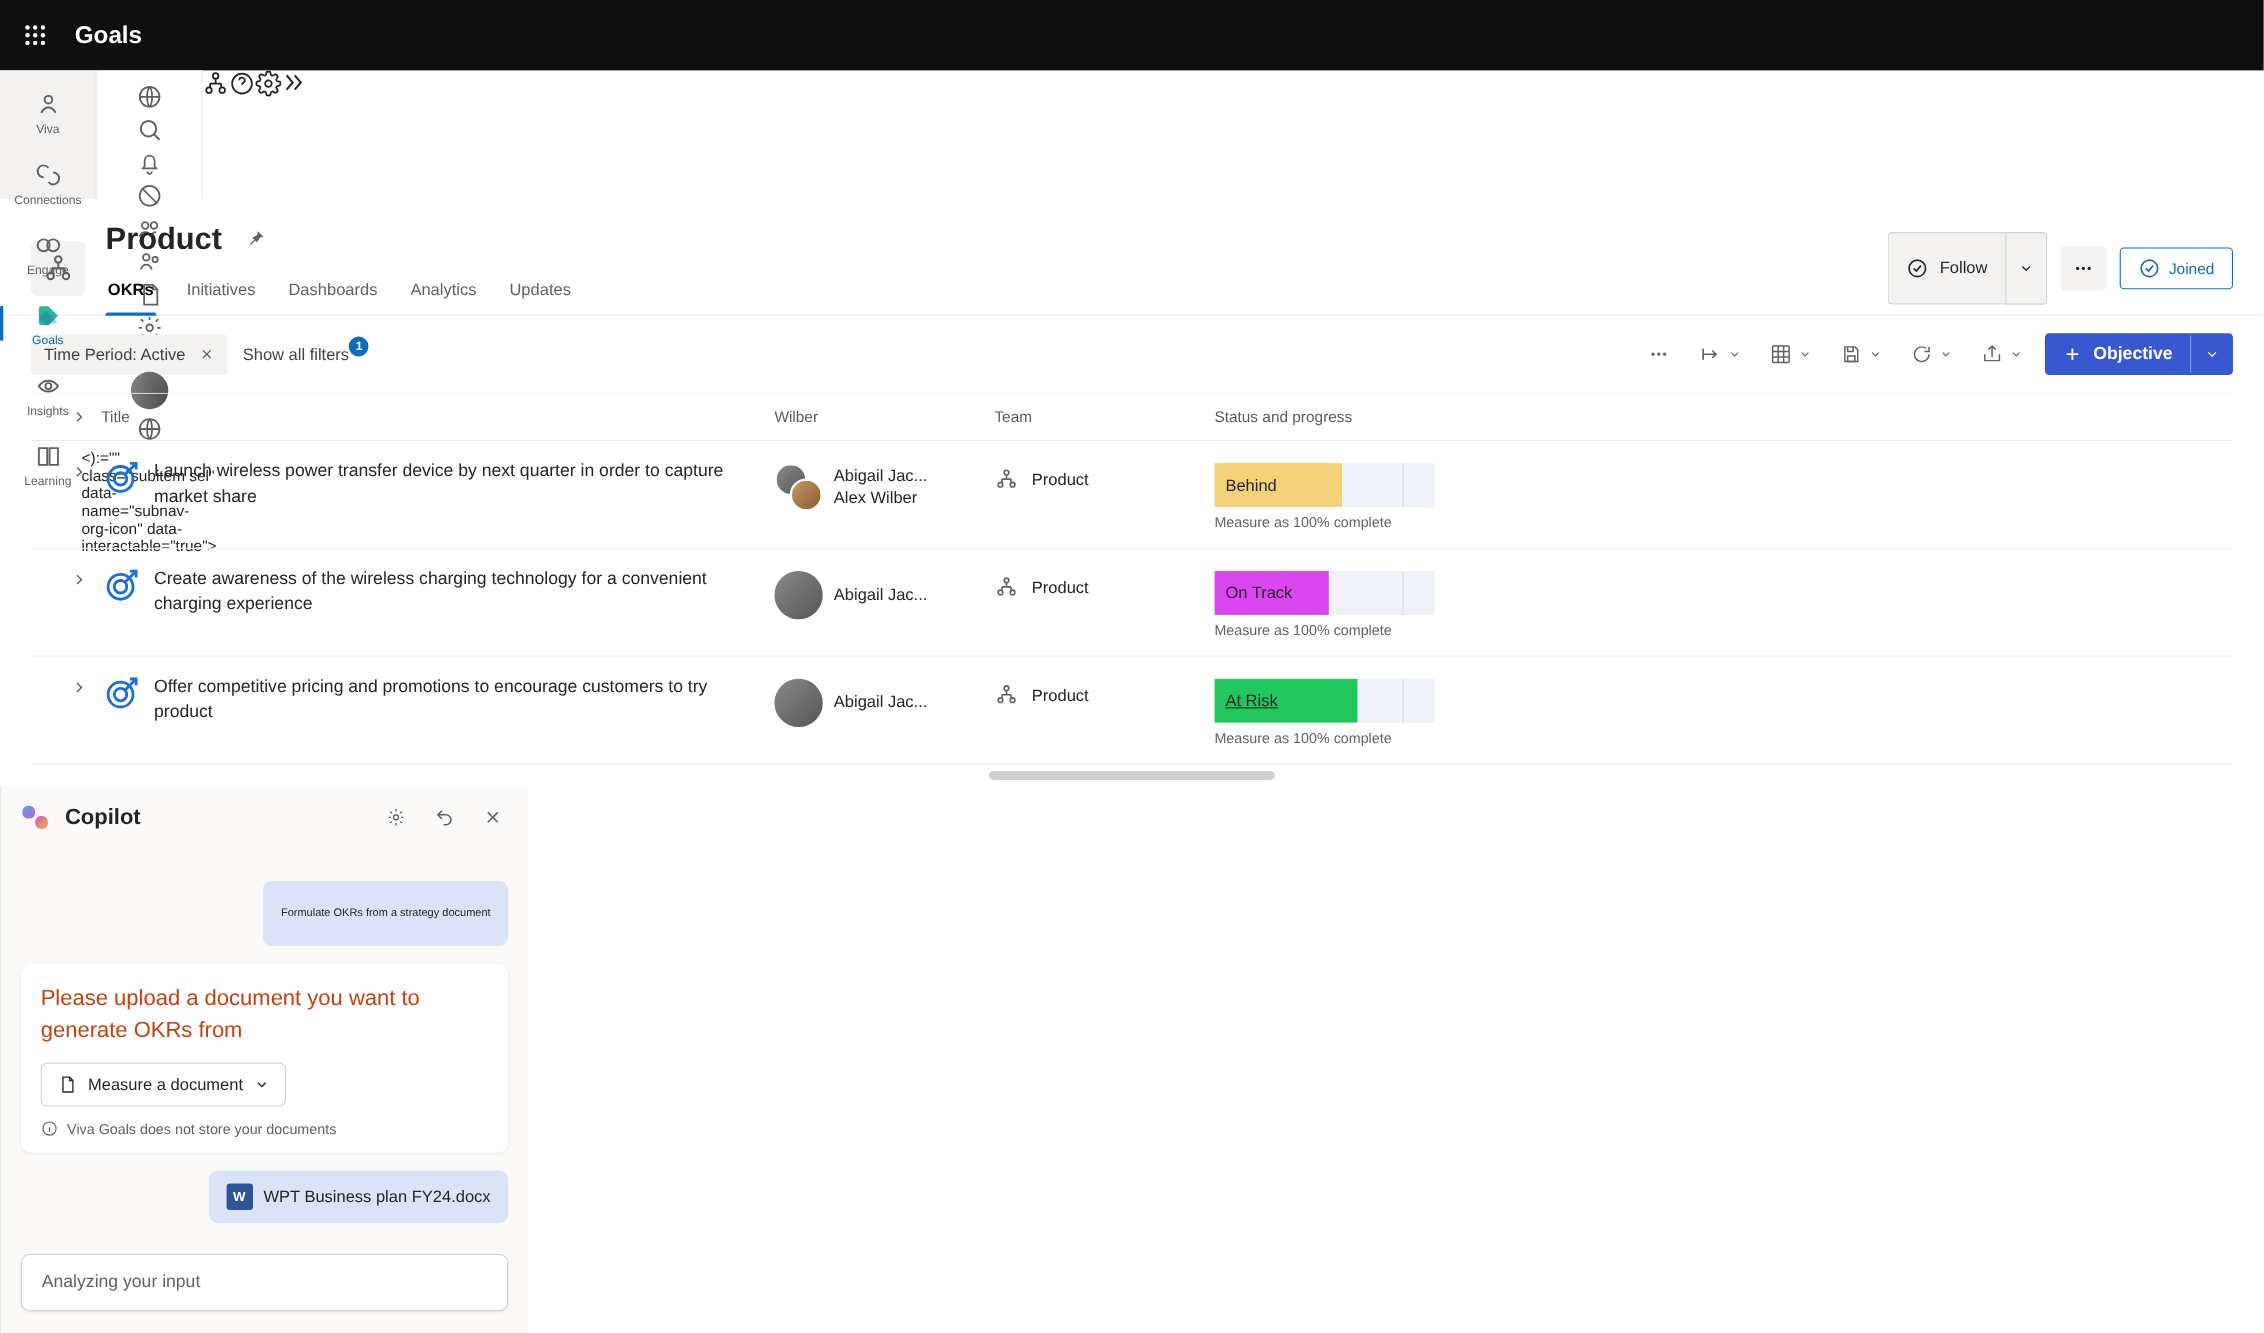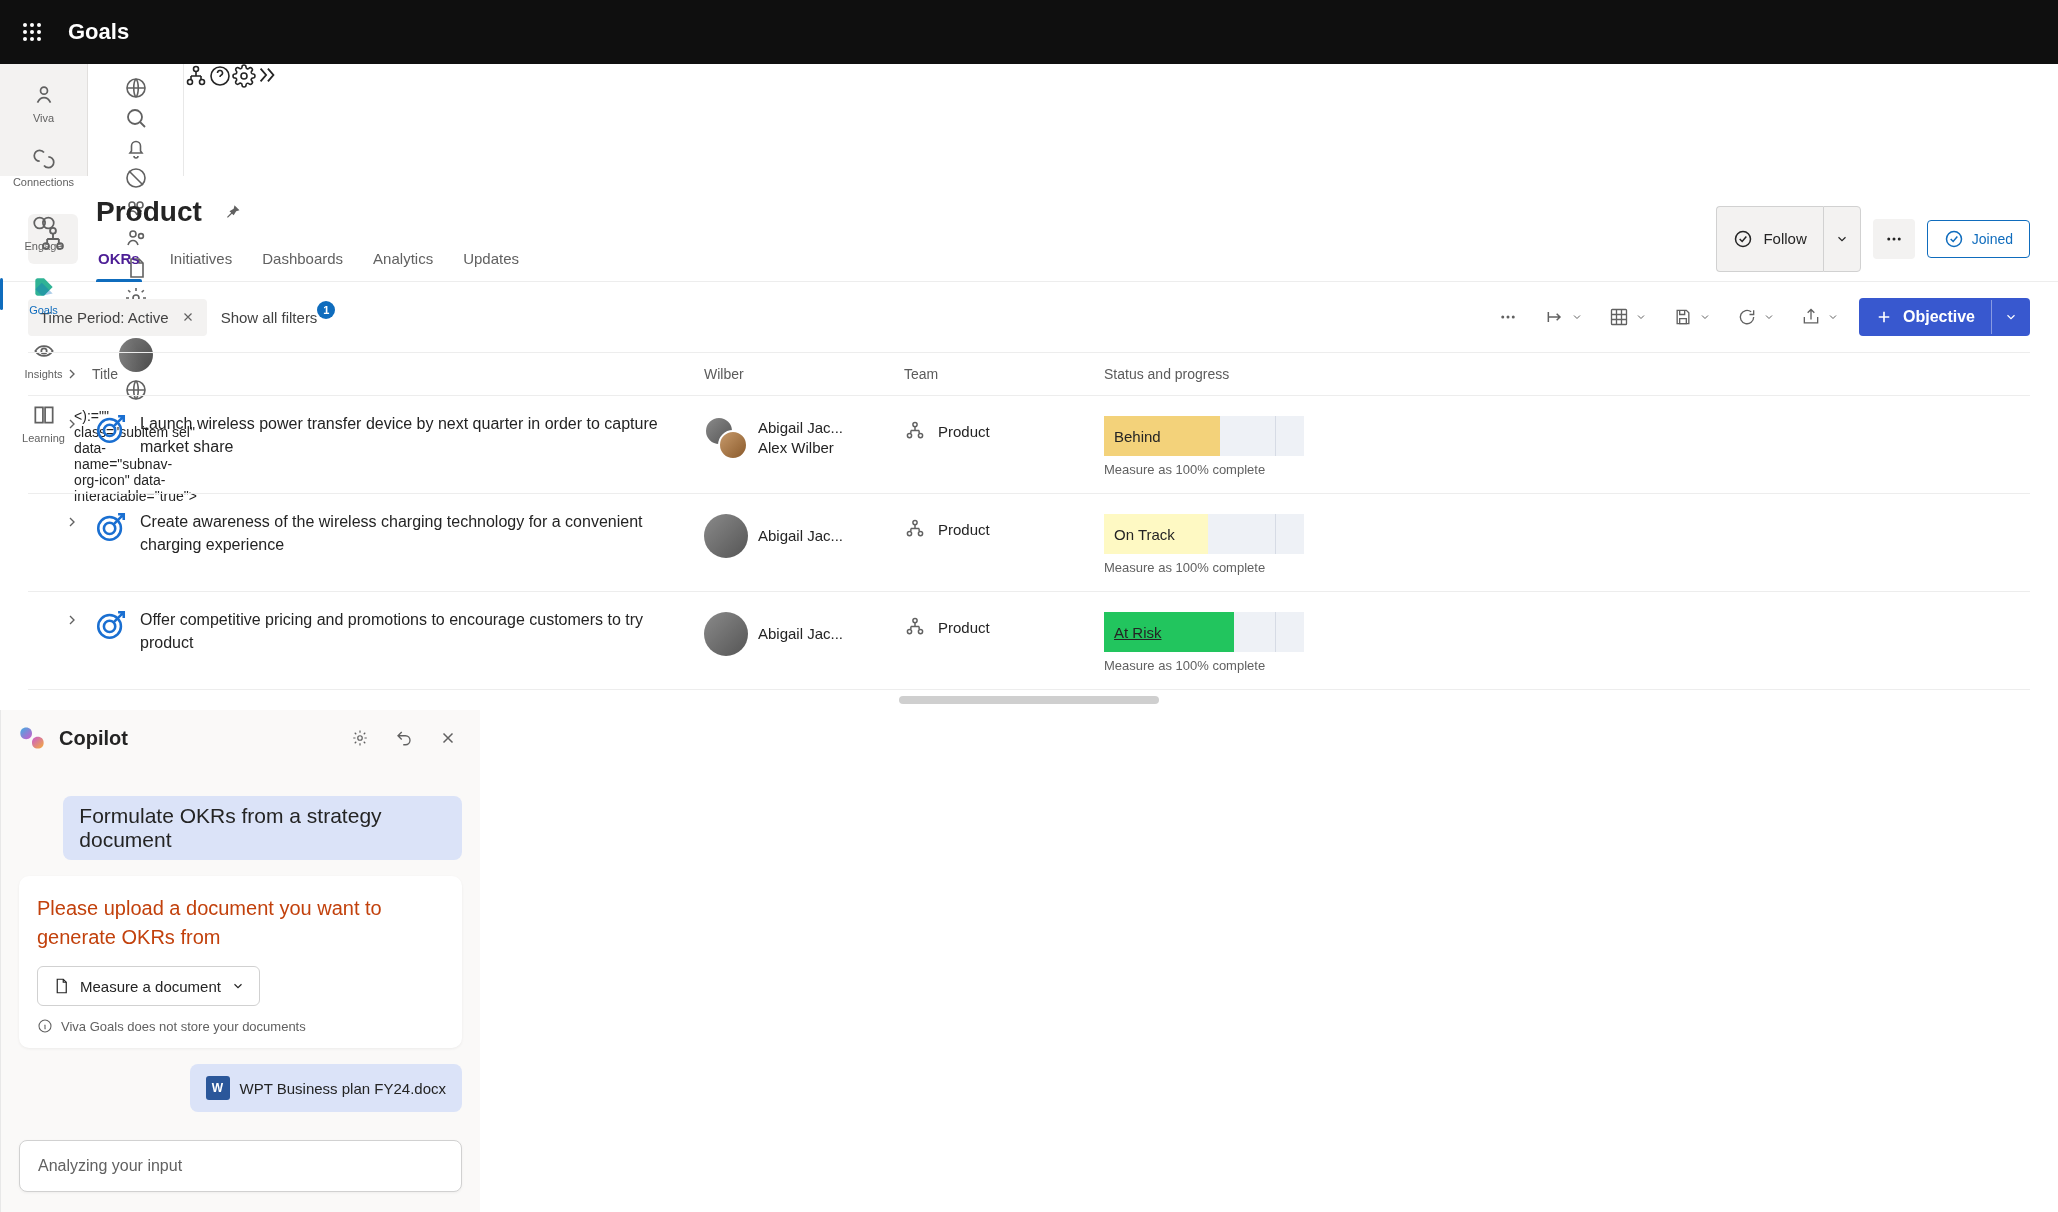--- a/index.html
+++ b/index.html
@@ -43,21 +43,21 @@
   .btn { display: inline-flex; align-items: center; gap: 8px; border: 1px solid #d1d1d1; background: #fff; padding: 8px 14px; border-radius: 4px; cursor: pointer; font-size: 15px; color: #242424; }
   .btn-iconbox { width: 42px; height: 40px; display: inline-flex; align-items: center; justify-content: center; background: #f3f2f1; border-radius: 4px; cursor: pointer; }
   .btn-joined { border: 1px solid #0f6cbd; color: #0f6cbd; padding: 8px 16px; display: inline-flex; align-items: center; gap: 8px; border-radius: 4px; cursor: pointer; }
   .follow-group { display: inline-flex; }
   .follow-group .btn { border-radius: 4px 0 0 4px; border-right: none; padding: 22px 16px; display: flex; gap: 10px; }
   .follow-group .btn-caret { border: 1px solid #d1d1d1; border-left: 1px solid #d1d1d1; background: #f3f2f1; border-radius: 0 4px 4px 0; width: 38px; display: flex; align-items: center; justify-content: center; cursor: pointer; }
   .follow-group .first { background: #f3f2f1; }
 
   .tabs { display: flex; gap: 26px; margin-top: 12px; }
   .tab { padding: 10px 2px 14px; font-size: 15px; color: #616161; cursor: pointer; position: relative; }
-  .tab.active { color: #4c1d95; font-weight: 600; }
+  .tab.active { color: #000000; font-weight: 600; }
   .tab.active::after { content: ""; position: absolute; left: 0; right: 0; bottom: -1px; height: 3px; background: #0f6cbd; border-radius: 2px 2px 0 0; }
 
   
   .toolbar { display: flex; align-items: center; padding: 16px 28px; gap: 14px; }
   .chip { display: inline-flex; align-items: center; background: #f3f2f1; border-radius: 4px; padding: 10px 12px; font-size: 15px; color: #424242; gap: 12px; cursor: default; }
   .chip .x { cursor: pointer; color: #616161; }
   .show-filters { color: #424242; font-size: 15px; cursor: pointer; position: relative; padding-right: 18px; }
   .show-filters .badge { position: absolute; top: -8px; right: 0; background: #0f6cbd; color: #fff; border-radius: 50%; width: 18px; height: 18px; font-size: 11px; display: flex; align-items: center; justify-content: center; font-weight: 600; }
   .toolbar .grow { flex: 1; }
   .icn-btn { width: 34px; height: 34px; display: inline-flex; align-items: center; justify-content: center; color: #616161; cursor: pointer; border-radius: 4px; }
@@ -86,36 +86,36 @@
   .owner-avatars .a1 { top: 0; left: 0; }
   .owner-avatars .a2 { bottom: 0; right: 0; background: linear-gradient(135deg,#c79a6b,#8a5a2b); }
   .owner-names { font-size: 15px; color: #242424; line-height: 1.35; white-space: nowrap; overflow: hidden; text-overflow: ellipsis; max-width: 130px; }
   .col-team { flex: 0 0 200px; display: flex; align-items: center; gap: 12px; padding-top: 8px; color: #242424; font-size: 15px; }
   .col-team svg { color: #616161; }
   .col-status { flex: 1; padding-top: 4px; }
   .progress-outer { width: 200px; height: 40px; background: #eef1f6; border-radius: 0; position: relative; overflow: hidden; }
   .progress-outer::after { content: ""; position: absolute; right: 28px; top: 0; bottom: 0; width: 1px; background: #d6dbe5; }
   .progress-fill { height: 100%; display: flex; align-items: center; padding-left: 10px; font-size: 15px; color: #242424; }
   .behind   .progress-fill { background: #f3d27a; width: 58%; }
-  .ontrack  .progress-fill { background: #fef9c3; width: 52%; }
+  .ontrack  .progress-fill { background: #d946ef; width: 52%; }
   .atrisk   .progress-fill { background: #22c55e; width: 65%; text-decoration: underline; }
   .measure-label { font-size: 13px; color: #616161; margin-top: 6px; }
 
   .hscroll-shadow { position: absolute; bottom: 6px; left: 50%; transform: translateX(-50%); width: 260px; height: 8px; background: #cfcfcf; border-radius: 4px; }
 
   
   .copilot { width: 480px; border-left: 1px solid #e8e8e8; display: flex; flex-direction: column; background: #faf9f8; }
   .cp-head { display: flex; align-items: center; padding: 12px 16px; gap: 12px; }
   .cp-logo { width: 30px; height: 30px; display: flex; align-items: center; justify-content: center; }
   .cp-title { font-size: 20px; font-weight: 700; color: #242424; }
   .cp-head .grow { flex: 1; }
   .cp-head .cp-ic { width: 32px; height: 32px; display: flex; align-items: center; justify-content: center; color: #616161; cursor: pointer; }
   .cp-body { flex: 1; overflow: auto; padding: 14px 18px; display: flex; flex-direction: column; gap: 16px; }
   .cp-body .push { flex: 1; }
-  .user-bubble { align-self: flex-end; background: #dbe3f8; color: #242424; padding: 8px 16px; border-radius: 8px; max-width: 90%; font-size: 21px; }
+  .user-bubble { align-self: flex-end; background: #dbe3f8; color: #242424; padding: 24px 16px; border-radius: 8px; max-width: 90%; font-size: 10px; }
   .asst-card { background: #fff; border-radius: 10px; padding: 18px 18px 14px; box-shadow: 0 1px 3px rgba(0,0,0,.06); }
   .asst-card .msg { font-size: 20px; color: #c2410c; line-height: 1.45; margin-bottom: 14px; }
   .doc-select { display: inline-flex; align-items: center; gap: 10px; border: 1px solid #d1d1d1; border-radius: 6px; padding: 10px 14px; cursor: pointer; font-size: 15px; }
   .asst-card .note { display: flex; align-items: center; gap: 8px; font-size: 13px; color: #616161; margin-top: 12px; }
   .file-chip { align-self: flex-end; display: inline-flex; align-items: center; gap: 10px; background: #dbe3f8; padding: 12px 16px; border-radius: 8px; font-size: 15px; }
   .word-badge { width: 24px; height: 24px; background: #2b579a; color: #fff; font-size: 12px; font-weight: 700; display: flex; align-items: center; justify-content: center; border-radius: 3px; }
   .cp-input { padding: 14px 18px 20px; }
   .cp-input .field { background: #fff; border: 1px solid #d1d1d1; border-radius: 8px; padding: 16px 18px; font-size: 16px; color: #616161; box-shadow: 0 1px 3px rgba(0,0,0,.05); }
 
   svg { display: block; }

